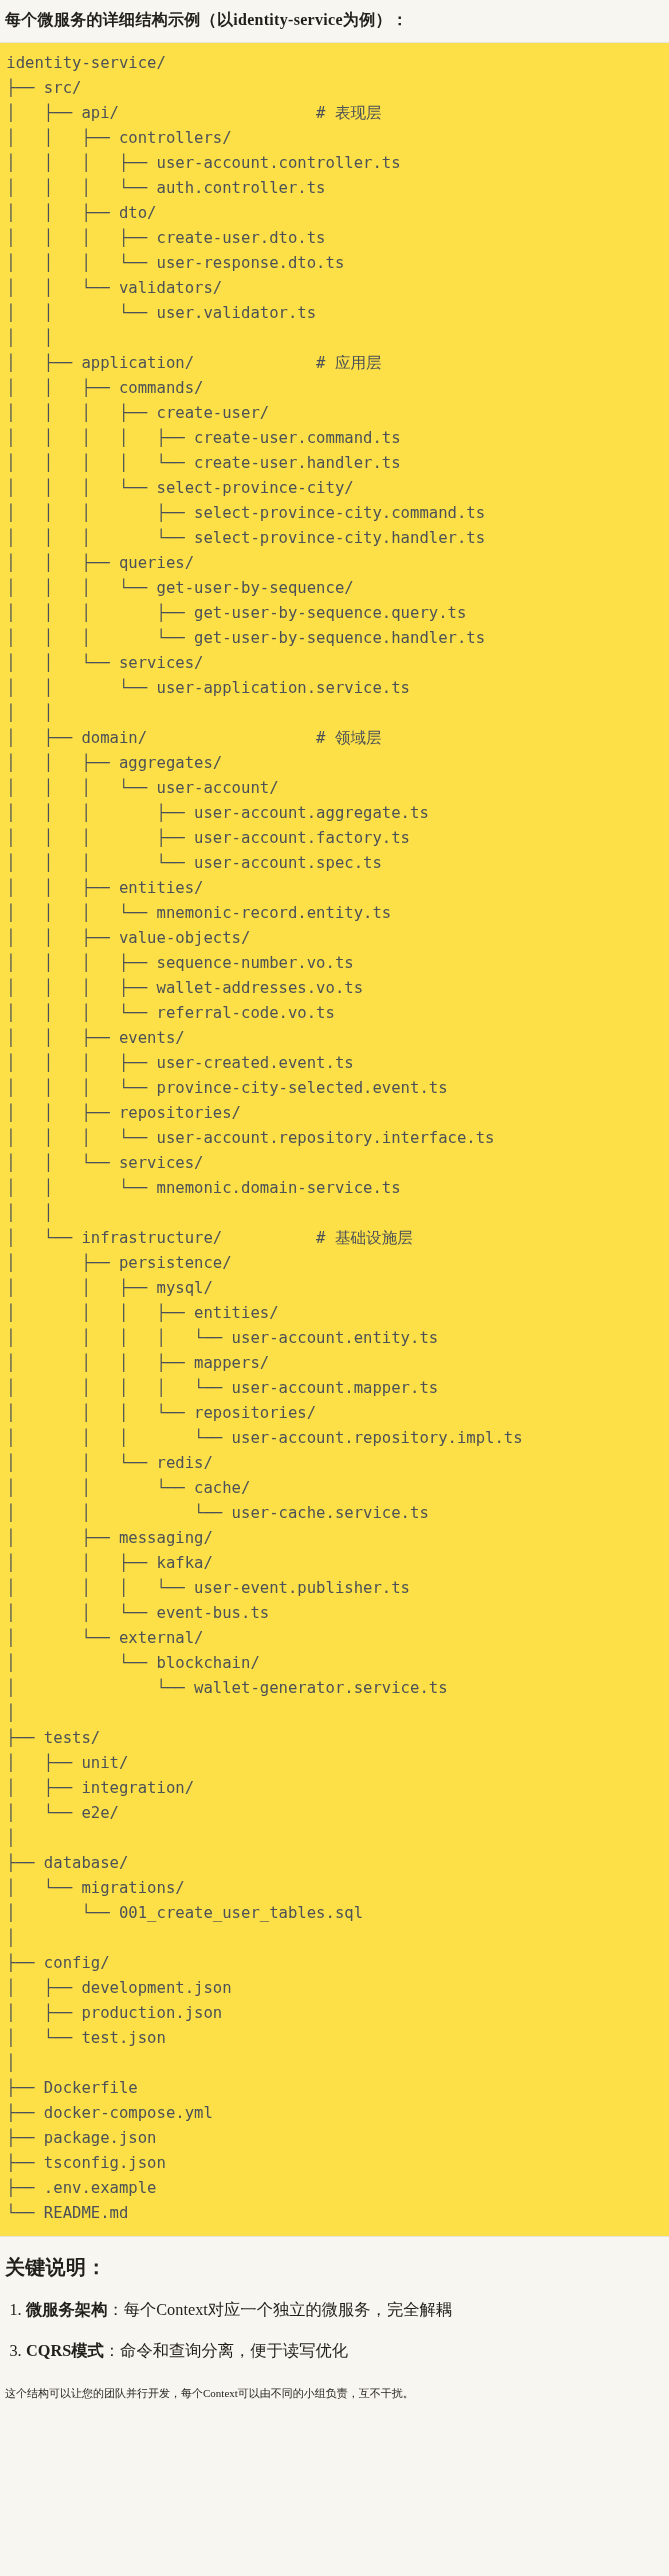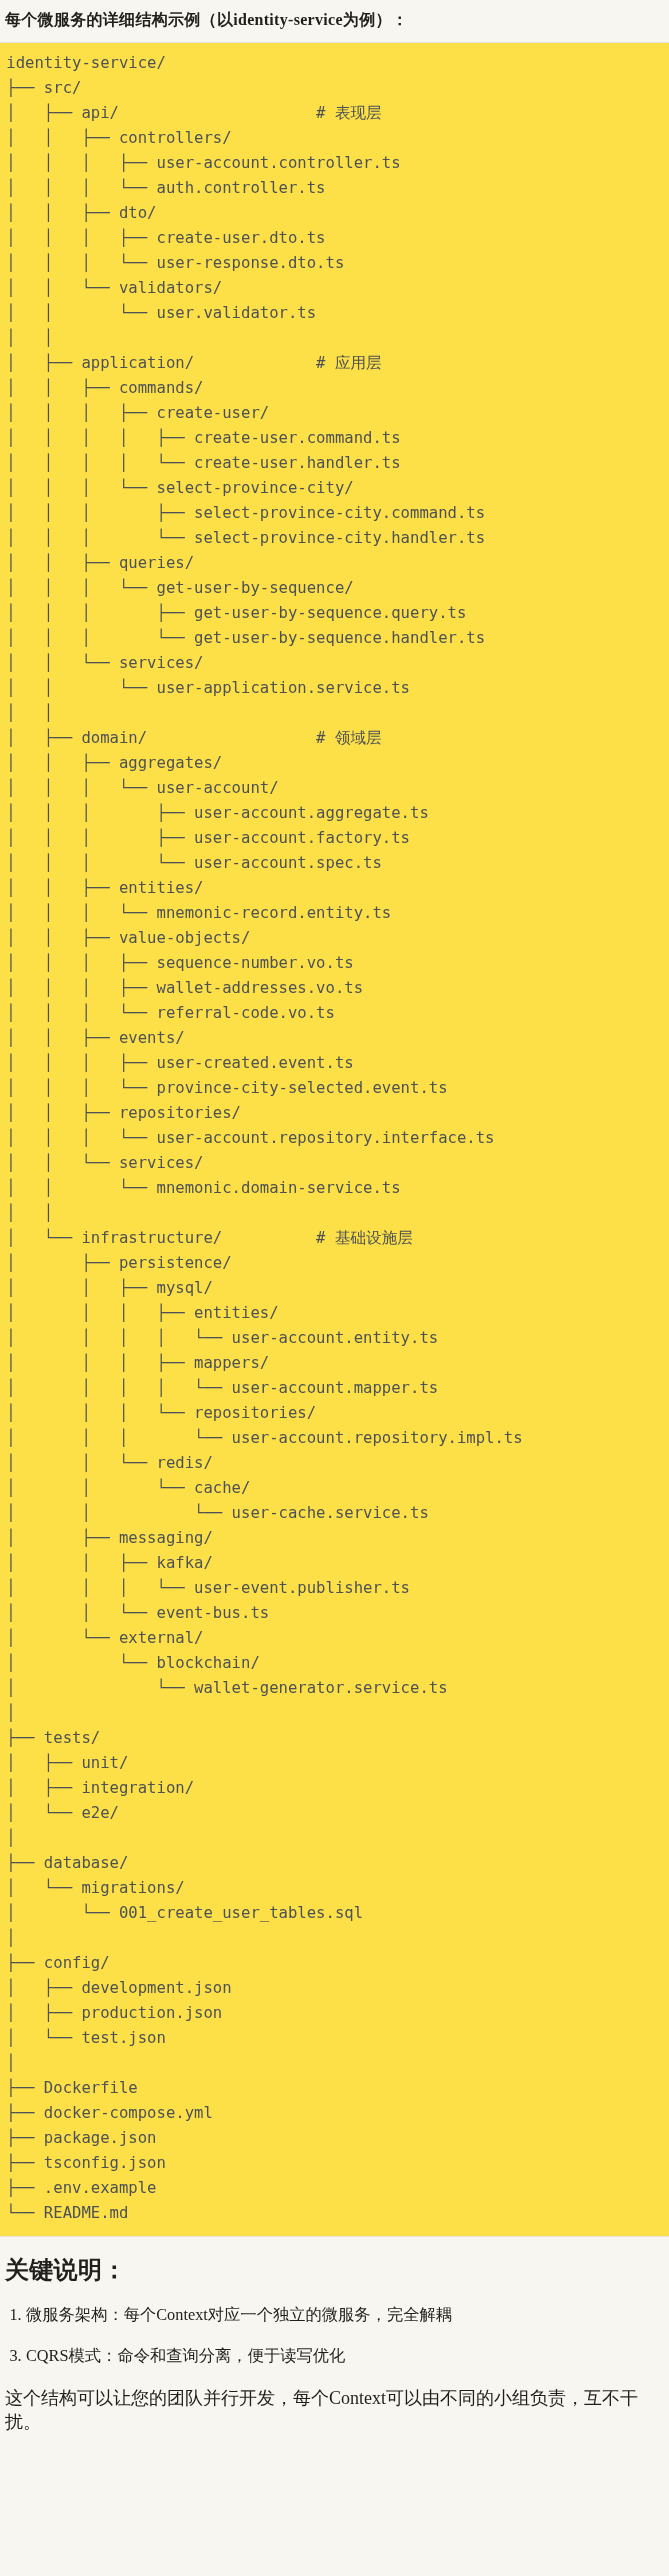--- a/index.html
+++ b/index.html
@@ -34,38 +34,38 @@
     font-family: "DejaVu Sans Mono", "Liberation Mono", monospace;
     font-size: 15.6px;
     line-height: 25px;
     color: #4C5157;
     white-space: pre;
   }
   .notes {
     padding: 0 6.3px 0 5px;
   }
   .notes-heading {
-    font-size: 24px;
+    font-size: 20px;
     font-weight: bold;
     margin: 17px 0 0 0;
     letter-spacing: 0.3px;
   }
   .note-item {
     font-size: 16.3px;
     line-height: 24px;
     margin: 17px 0 0 4.4px;
   }
   .note-num {
     margin-right: 4.4px;
   }
   .note-label {
-    font-weight: normal;
+    font-weight: bold;
   }
   .closing-para {
-    font-size: 18px;
+    font-size: 11px;
     line-height: 24px;
     margin: 18px 0 0 0;
   }
 </style>
 </head>
 <body>
 
 <div class="doc-heading">每个微服务的详细结构示例（以identity-service为例）：</div>
 
 <div class="code-block">

